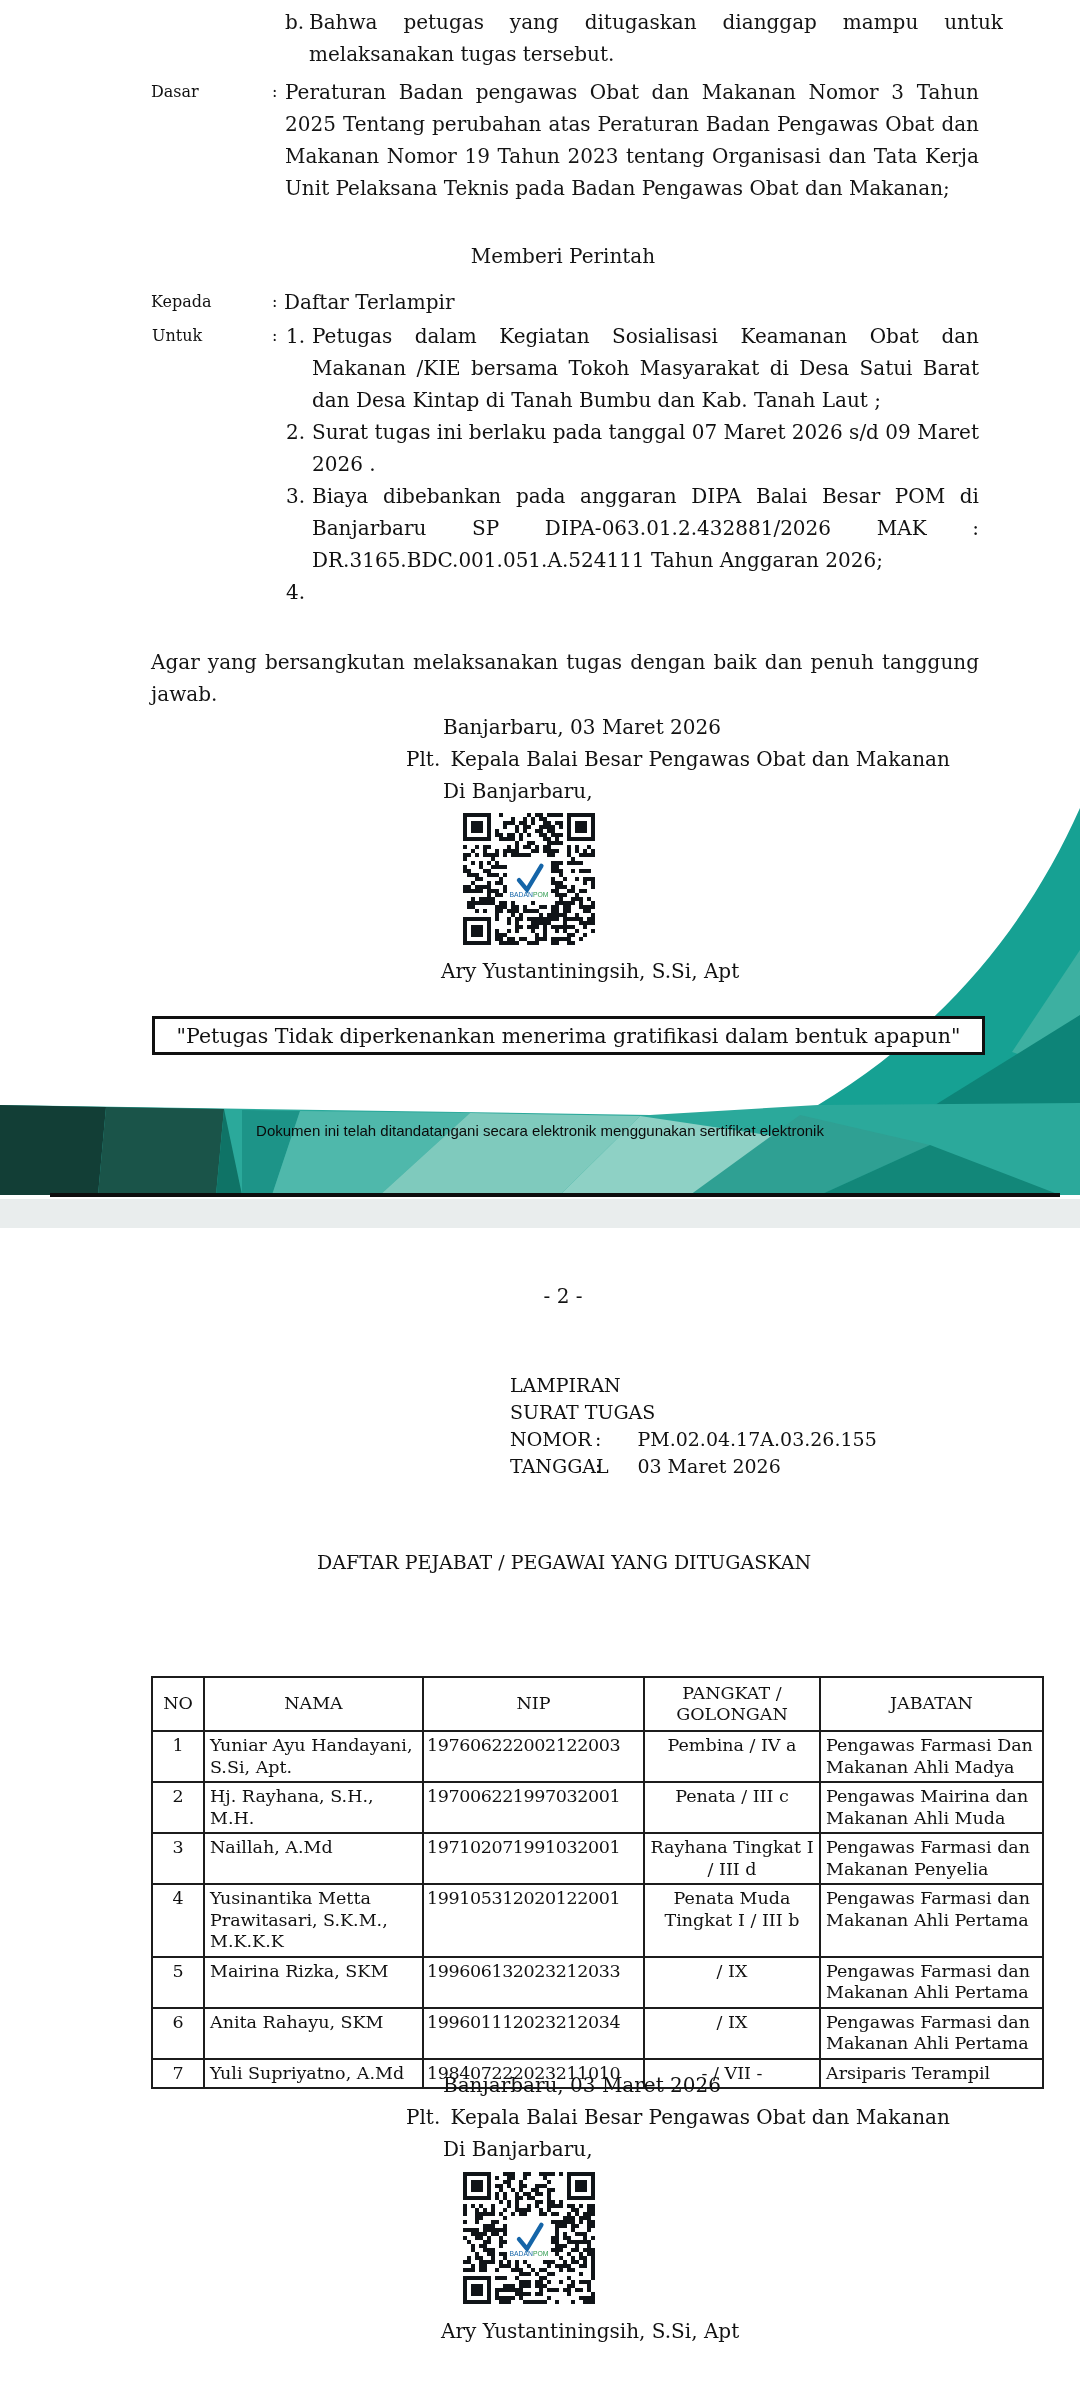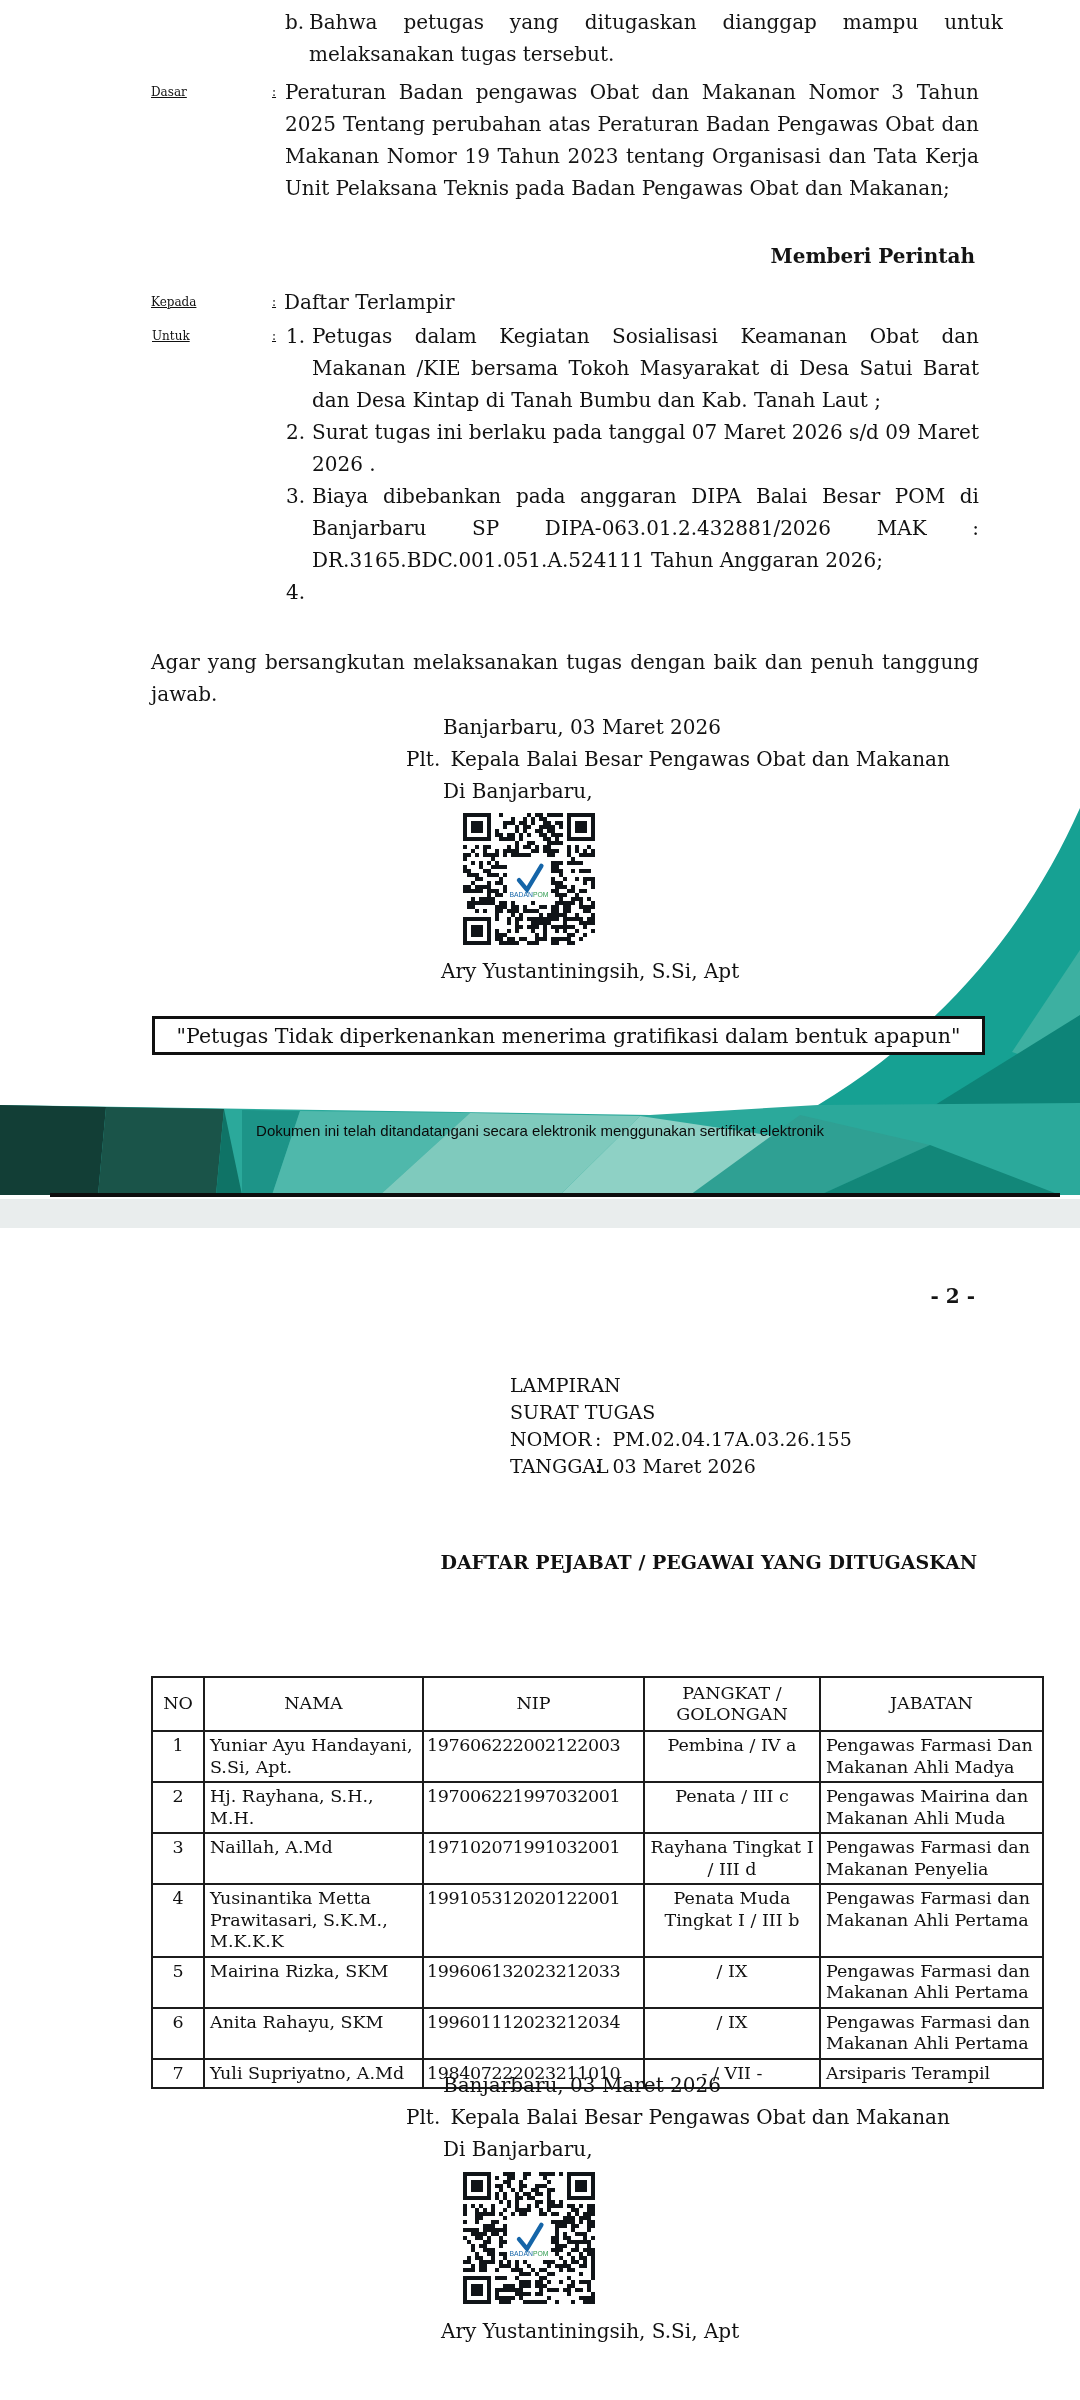--- a/index.html
+++ b/index.html
@@ -1,37 +1,37 @@
 <!DOCTYPE html>
 <html><head>
 <meta charset="utf-8">
 <style>
   html,body{margin:0;padding:0;background:#ffffff;}
   .screen{position:relative;width:1080px;height:2400px;background:#ffffff;overflow:hidden;
           font-family:"DejaVu Serif","Liberation Serif",serif;color:#111;}
   .abs{position:absolute;}
   .body-text{font-size:20px;line-height:32px;color:#141414;}
   .just{text-align:justify;}
-  .label-col{font-size:12px;line-height:32px;text-decoration:underline;}
-  .center-line{text-align:right;font-weight:bold;}
+  .label-col{font-size:16px;line-height:32px;}
+  .center-line{text-align:center;}
   .num-item{position:relative;padding-left:27px;text-align:justify;font-size:20px;line-height:32px;}
   .num-item .num{position:absolute;left:1px;top:0;}
   .hang{position:relative;padding-left:24px;}
   .hang .num{position:absolute;left:0;top:0;}
   .sig-line{font-size:20px;line-height:26px;white-space:nowrap;}
   .notice-box{box-sizing:border-box;border:3px solid #101010;background:#ffffff;z-index:3;
               display:flex;align-items:center;justify-content:center;font-size:20.5px;}
   .footer-art{z-index:1;}
   .footer-text{z-index:2;width:1080px;text-align:center;
                font-family:"Liberation Sans","DejaVu Sans",sans-serif;
                font-size:15px;line-height:19px;color:#0a0a0a;}
   .page-gap{background:#e9eded;width:1080px;height:29px;z-index:2;}
   .lamp-line{font-size:19px;line-height:27px;white-space:nowrap;}
   .lamp-label{display:inline-block;width:85px;}
-  .lamp-val{display:inline-block;margin-left:11px;}
+  .lamp-val{display:inline-block;margin-left:36px;}
   .doc-table{border-collapse:collapse;table-layout:fixed;width:831px;
              font-size:17.5px;line-height:21.5px;color:#111;}
   .doc-table th,.doc-table td{border:2px solid #1c1c1c;padding:3px 5px;vertical-align:top;
              overflow:hidden;}
   .doc-table th{font-weight:normal;text-align:center;vertical-align:middle;height:46px;}
   .col-no{width:40px;text-align:center;}
   .col-nama{width:207px;}
   .col-nip{width:209px;}
   .col-pangkat{width:164px;text-align:center;}
   .col-jabatan{width:211px;}

